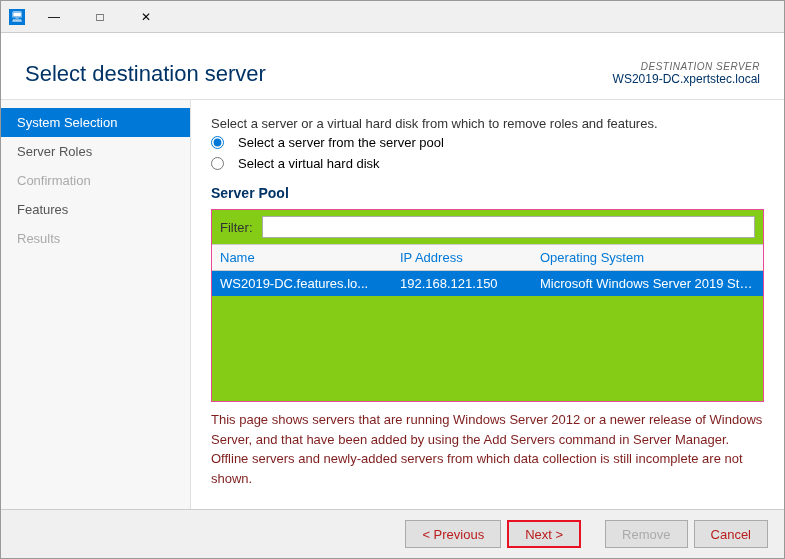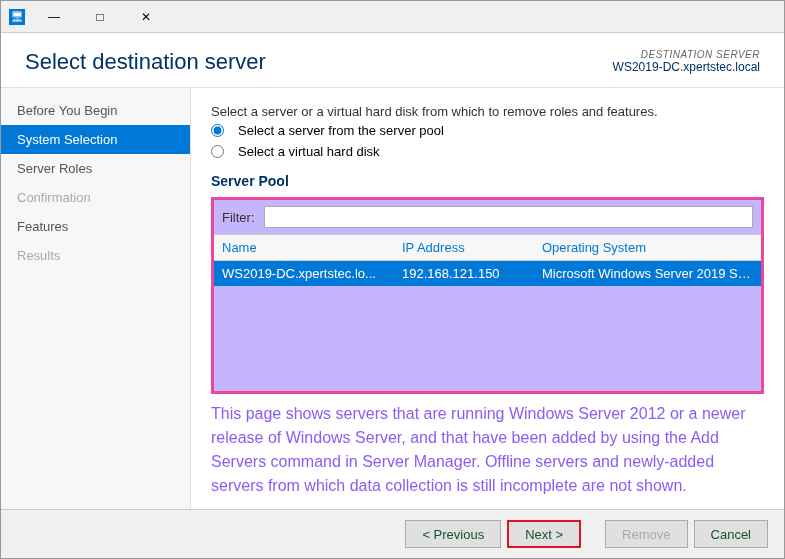--- a/index.html
+++ b/index.html
@@ -57,21 +57,21 @@
       background: transparent;
       cursor: pointer;
       display: flex;
       align-items: center;
       justify-content: center;
       font-size: 12px;
       color: #000;
     }
     .header {
       background: #fff;
-      padding: 16px 24px 12px 24px;
+      padding: 28px 24px 12px 24px;
       border-bottom: 1px solid #e0e0e0;
       display: flex;
       justify-content: space-between;
       align-items: flex-start;
       flex-shrink: 0;
     }
     .header-title {
       font-size: 22px;
       font-weight: 300;
       color: #003366;
@@ -140,22 +140,22 @@
     .radio-row input[type="radio"] {
       accent-color: #0078d7;
     }
     .section-title {
       font-size: 14px;
       color: #003366;
       font-weight: 600;
       margin-bottom: 8px;
     }
     .server-pool {
-      border: 3px solid #ec4899;
-      background: #c4b5fd;
+      border: 1px solid #ec4899;
+      background: #84cc16;
     }
     .filter-row {
       display: flex;
       align-items: center;
       padding: 6px 8px;
       border-bottom: 1px solid #ccc;
       gap: 6px;
     }
     .filter-label {
       font-size: 13px;
@@ -200,42 +200,42 @@
       overflow: hidden;
       text-overflow: ellipsis;
     }
     .found-text {
       margin-top: 8px;
       font-size: 13px;
       color: #333;
     }
     .info-text {
       margin-top: 8px;
-      font-size: 16px;
-      color: #8b5cf6;
+      font-size: 13px;
+      color: #7f1d1d;
       line-height: 1.5;
     }
     .footer {
       border-top: 1px solid #ccc;
       background: #f0f0f0;
       padding: 10px 16px;
       display: flex;
       justify-content: flex-end;
       align-items: center;
       gap: 6px;
       flex-shrink: 0;
     }
     .btn {
       height: 28px;
       padding: 0 16px;
       border: 1px solid #aaa;
       background: #e0e0e0;
       cursor: pointer;
       font-size: 13px;
-      color: #14532d;
+      color: #b91c1c;
     }
     .btn.next {
       border: 2px solid #e81123;
       background: #e0e0e0;
     }
     .btn.disabled {
       color: #aaa;
       cursor: default;
       margin-left: 18px;
     }
@@ -258,23 +258,20 @@
     <div class="header-title">Select destination server</div>
     <div class="destination-server">
       <div class="label">DESTINATION SERVER</div>
       <div class="server-name">WS2019-DC.xpertstec.local</div>
     </div>
   </div>
 
   <div class="content">
 
     <div class="sidebar">
-      <div class="sidebar-item">
-        <span>Before You Begin</span>
-      </div>
       <div class="sidebar-item active">
         <span>System Selection</span>
       </div>
       <div class="sidebar-item">
         <span>Server Roles</span>
       </div>
       <div class="sidebar-item disabled">
         <span>Confirmation</span>
       </div>
       <div class="sidebar-item">
@@ -306,21 +303,21 @@
           <span class="filter-label">Filter:</span>
           <input class="filter-input" type="text" style="">
         </div>
         <div class="table-header">
           <div class="table-header-cell">Name</div>
           <div class="table-header-cell">IP Address</div>
           <div class="table-header-cell">Operating System</div>
         </div>
         <div class="table-body">
           <div class="table-row selected">
-            <div class="table-cell">WS2019-DC.xpertstec.lo...</div>
+            <div class="table-cell">WS2019-DC.features.lo...</div>
             <div class="table-cell">192.168.121.150</div>
             <div class="table-cell">Microsoft Windows Server 2019 Standard</div>
           </div>
         </div>
       </div>
 
       <div class="info-text">This page shows servers that are running Windows Server 2012 or a newer release of Windows Server, and that have been added by using the Add Servers command in Server Manager. Offline servers and newly-added servers from which data collection is still incomplete are not shown.</div>
     </div>
   </div>
 

